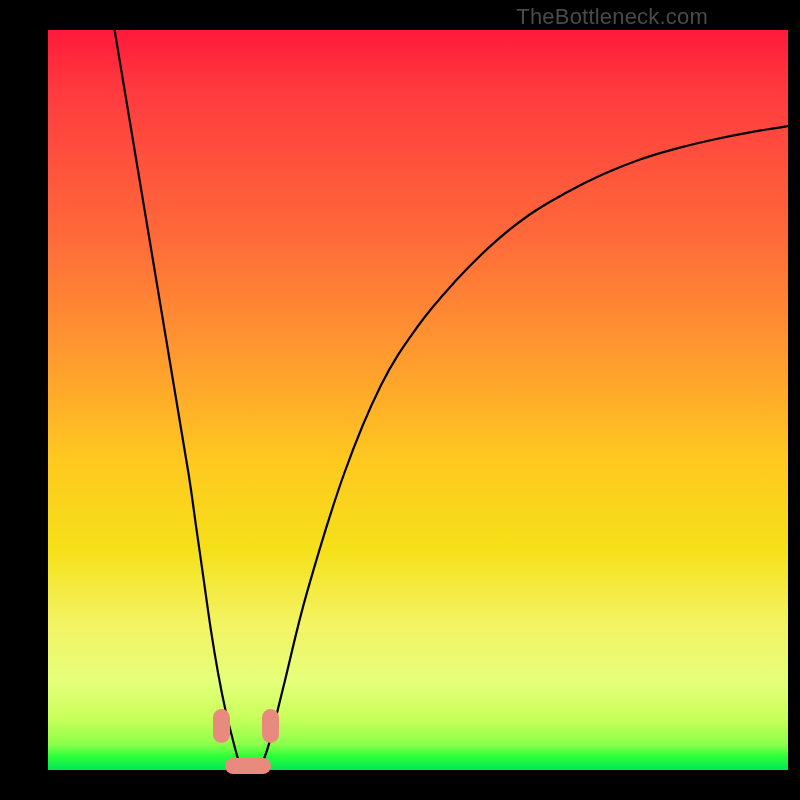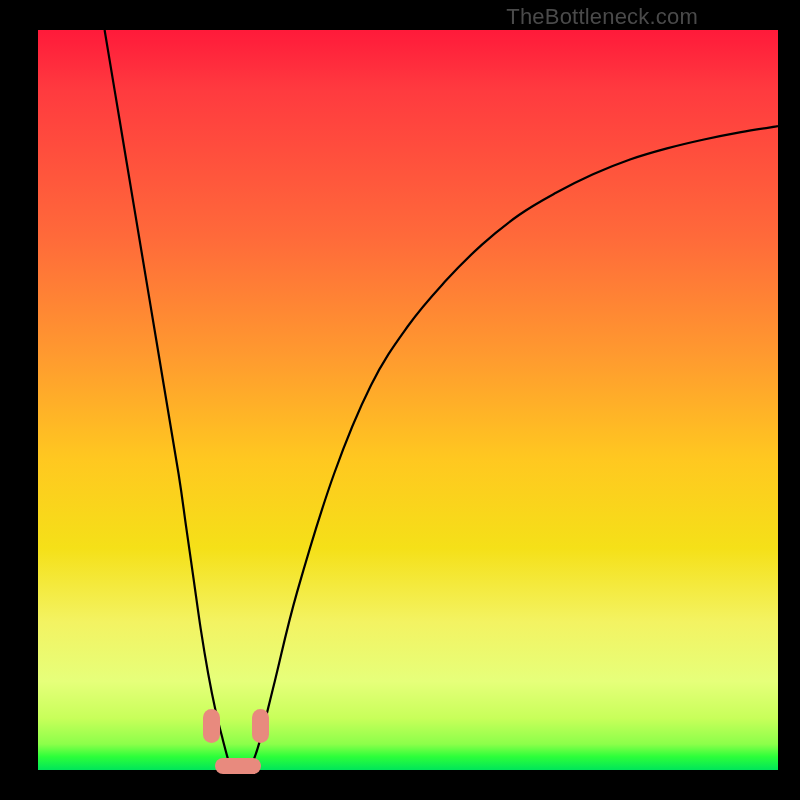--- a/index.html
+++ b/index.html
@@ -7,21 +7,21 @@
     padding: 0;
     width: 800px;
     height: 800px;
     overflow: hidden;
     background: #000;
     font-family: Arial, Helvetica, sans-serif;
   }
   .frame {
     position: absolute;
     top: 0;
-    left: 8px;
+    left: 18px;
     width: 700px;
     height: 800px;
     background: #000;
   }
   .plot {
     position: absolute;
     top: 30px;
     left: 30px;
     width: 740px;
     height: 740px;

